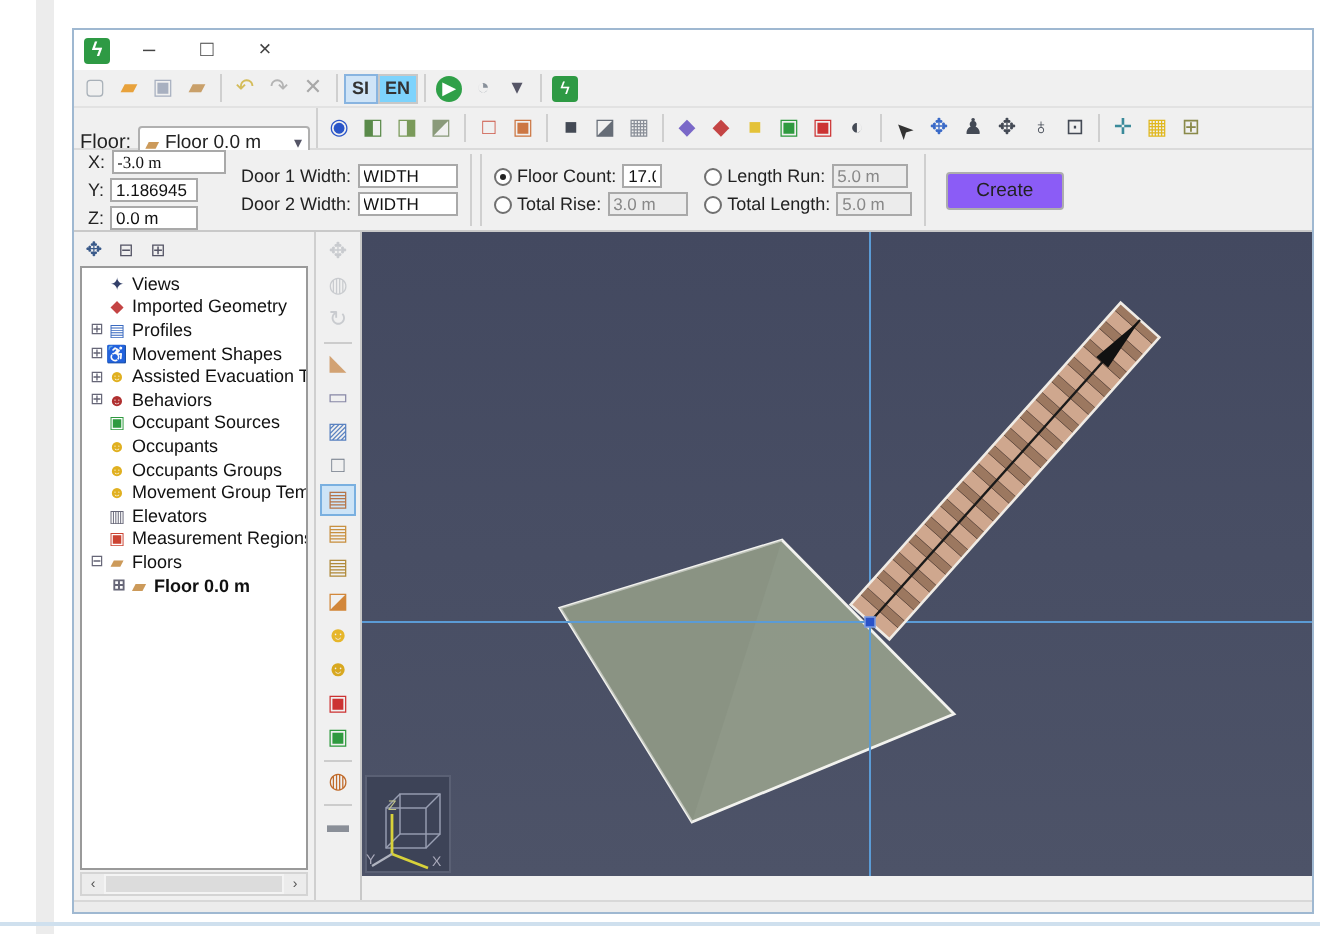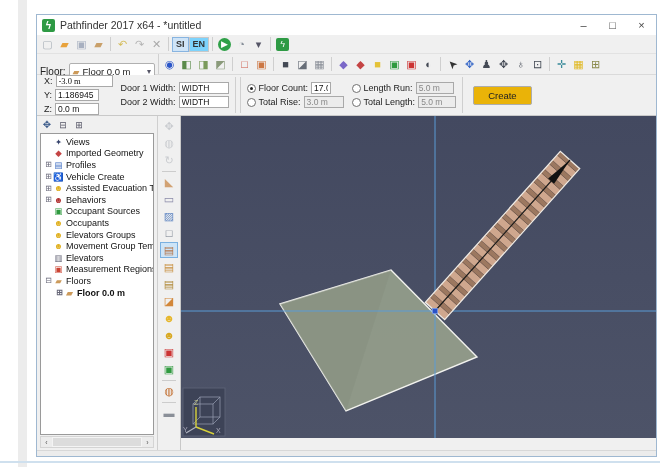--- a/index.html
+++ b/index.html
@@ -55,21 +55,21 @@
     background:#f0f0f0; padding:2px 3px; flex:0 0 auto; }
   .pcol { display:flex; flex-direction:column; justify-content:center; gap:2px; padding:0 4px; }
   .prow { display:flex; align-items:center; gap:3px; }
   .plabel { font-size:9px; color:#222; white-space:nowrap; }
   .pinput { height:12px; font-size:8.5px; font-family:"Liberation Sans",sans-serif; border:1px solid #a9a9a9;
     background:#fff; padding:0 2px; color:#111; }
   .pinput.dis { background:#ececec; color:#888; }
   .vsep { width:1px; align-self:stretch; background:#cfcfcf; margin:0 2px; }
   .radio { width:9px; height:9px; border:1px solid #707070; border-radius:50%; background:#fff; position:relative; flex:0 0 auto; }
   .radio.sel::after { content:""; position:absolute; left:2px; top:2px; width:3px; height:3px; border-radius:50%; background:#222; }
-  .create-btn { margin-left:8px; margin-right:6px; font-size:9.5px; padding:3px 14px; background:#eab308;
+  .create-btn { margin-left:8px; margin-right:6px; font-size:9.5px; padding:3px 14px; background:#8b5cf6;
     border:1px solid #adadad; border-radius:2px; color:#222; }
 
   
   .main { flex:1; display:flex; min-height:0; }
   .sidebar { width:121px; flex:0 0 auto; display:flex; flex-direction:column; border-right:1px solid #cfcfcf; background:#f0f0f0; }
   .tree-toolbar { height:17px; display:flex; align-items:center; gap:2px; padding:0 3px; flex:0 0 auto; }
   .tree-tbtn { width:14px; height:14px; font-size:10px; color:#3a5a4a; background:transparent; border:none;
     display:flex; align-items:center; justify-content:center; padding:0; }
   .tree-tbtn.sm { font-size:9px; color:#556; }
   .tree-panel { flex:1; background:#fff; border:1px solid #9a9a9a; margin:0 3px; overflow:hidden; padding:2px 0; }
@@ -98,21 +98,20 @@
 </head>
 <body>
 
 <div class="edge-strip"></div>
 <div class="bottom-line"></div>
 
 <div class="app-window">
 
   <div class="titlebar">
     <div class="app-ico">ϟ</div>
-    <div class="title-text">Pathfinder 2017 x64 - *untitled</div>
     <div class="win-btns">
       <button class="win-btn">–</button>
       <button class="win-btn">□</button>
       <button class="win-btn">×</button>
     </div>
   </div>
 
 
   <div class="toolbar toolbar1" id="toolbar-main">
       <button class="tbtn">
@@ -320,21 +319,21 @@
             <span>Imported Geometry</span>
           </div>
           <div class="tree-row">
             <span class="exp">⊞</span>
             <span class="ticon" style="color: rgb(58, 106, 192);">▤</span>
             <span>Profiles</span>
           </div>
           <div class="tree-row">
             <span class="exp">⊞</span>
             <span class="ticon" style="color: rgb(68, 74, 85);">♿</span>
-            <span>Vehicle Create</span>
+            <span>Movement Shapes</span>
           </div>
           <div class="tree-row">
             <span class="exp">⊞</span>
             <span class="ticon" style="color: rgb(224, 176, 32);">☻</span>
             <span>Assisted Evacuation Teams</span>
           </div>
           <div class="tree-row">
             <span class="exp">⊞</span>
             <span class="ticon" style="color: rgb(176, 48, 48);">☻</span>
             <span>Behaviors</span>
@@ -345,21 +344,21 @@
             <span>Occupant Sources</span>
           </div>
           <div class="tree-row">
             <span class="exp"></span>
             <span class="ticon" style="color: rgb(224, 176, 32);">☻</span>
             <span>Occupants</span>
           </div>
           <div class="tree-row">
             <span class="exp"></span>
             <span class="ticon" style="color: rgb(224, 176, 32);">☻</span>
-            <span>Elevators Groups</span>
+            <span>Occupants Groups</span>
           </div>
           <div class="tree-row">
             <span class="exp"></span>
             <span class="ticon" style="color: rgb(224, 176, 32);">☻</span>
             <span>Movement Group Templates</span>
           </div>
           <div class="tree-row">
             <span class="exp"></span>
             <span class="ticon" style="color: rgb(102, 102, 119);">▥</span>
             <span>Elevators</span>

